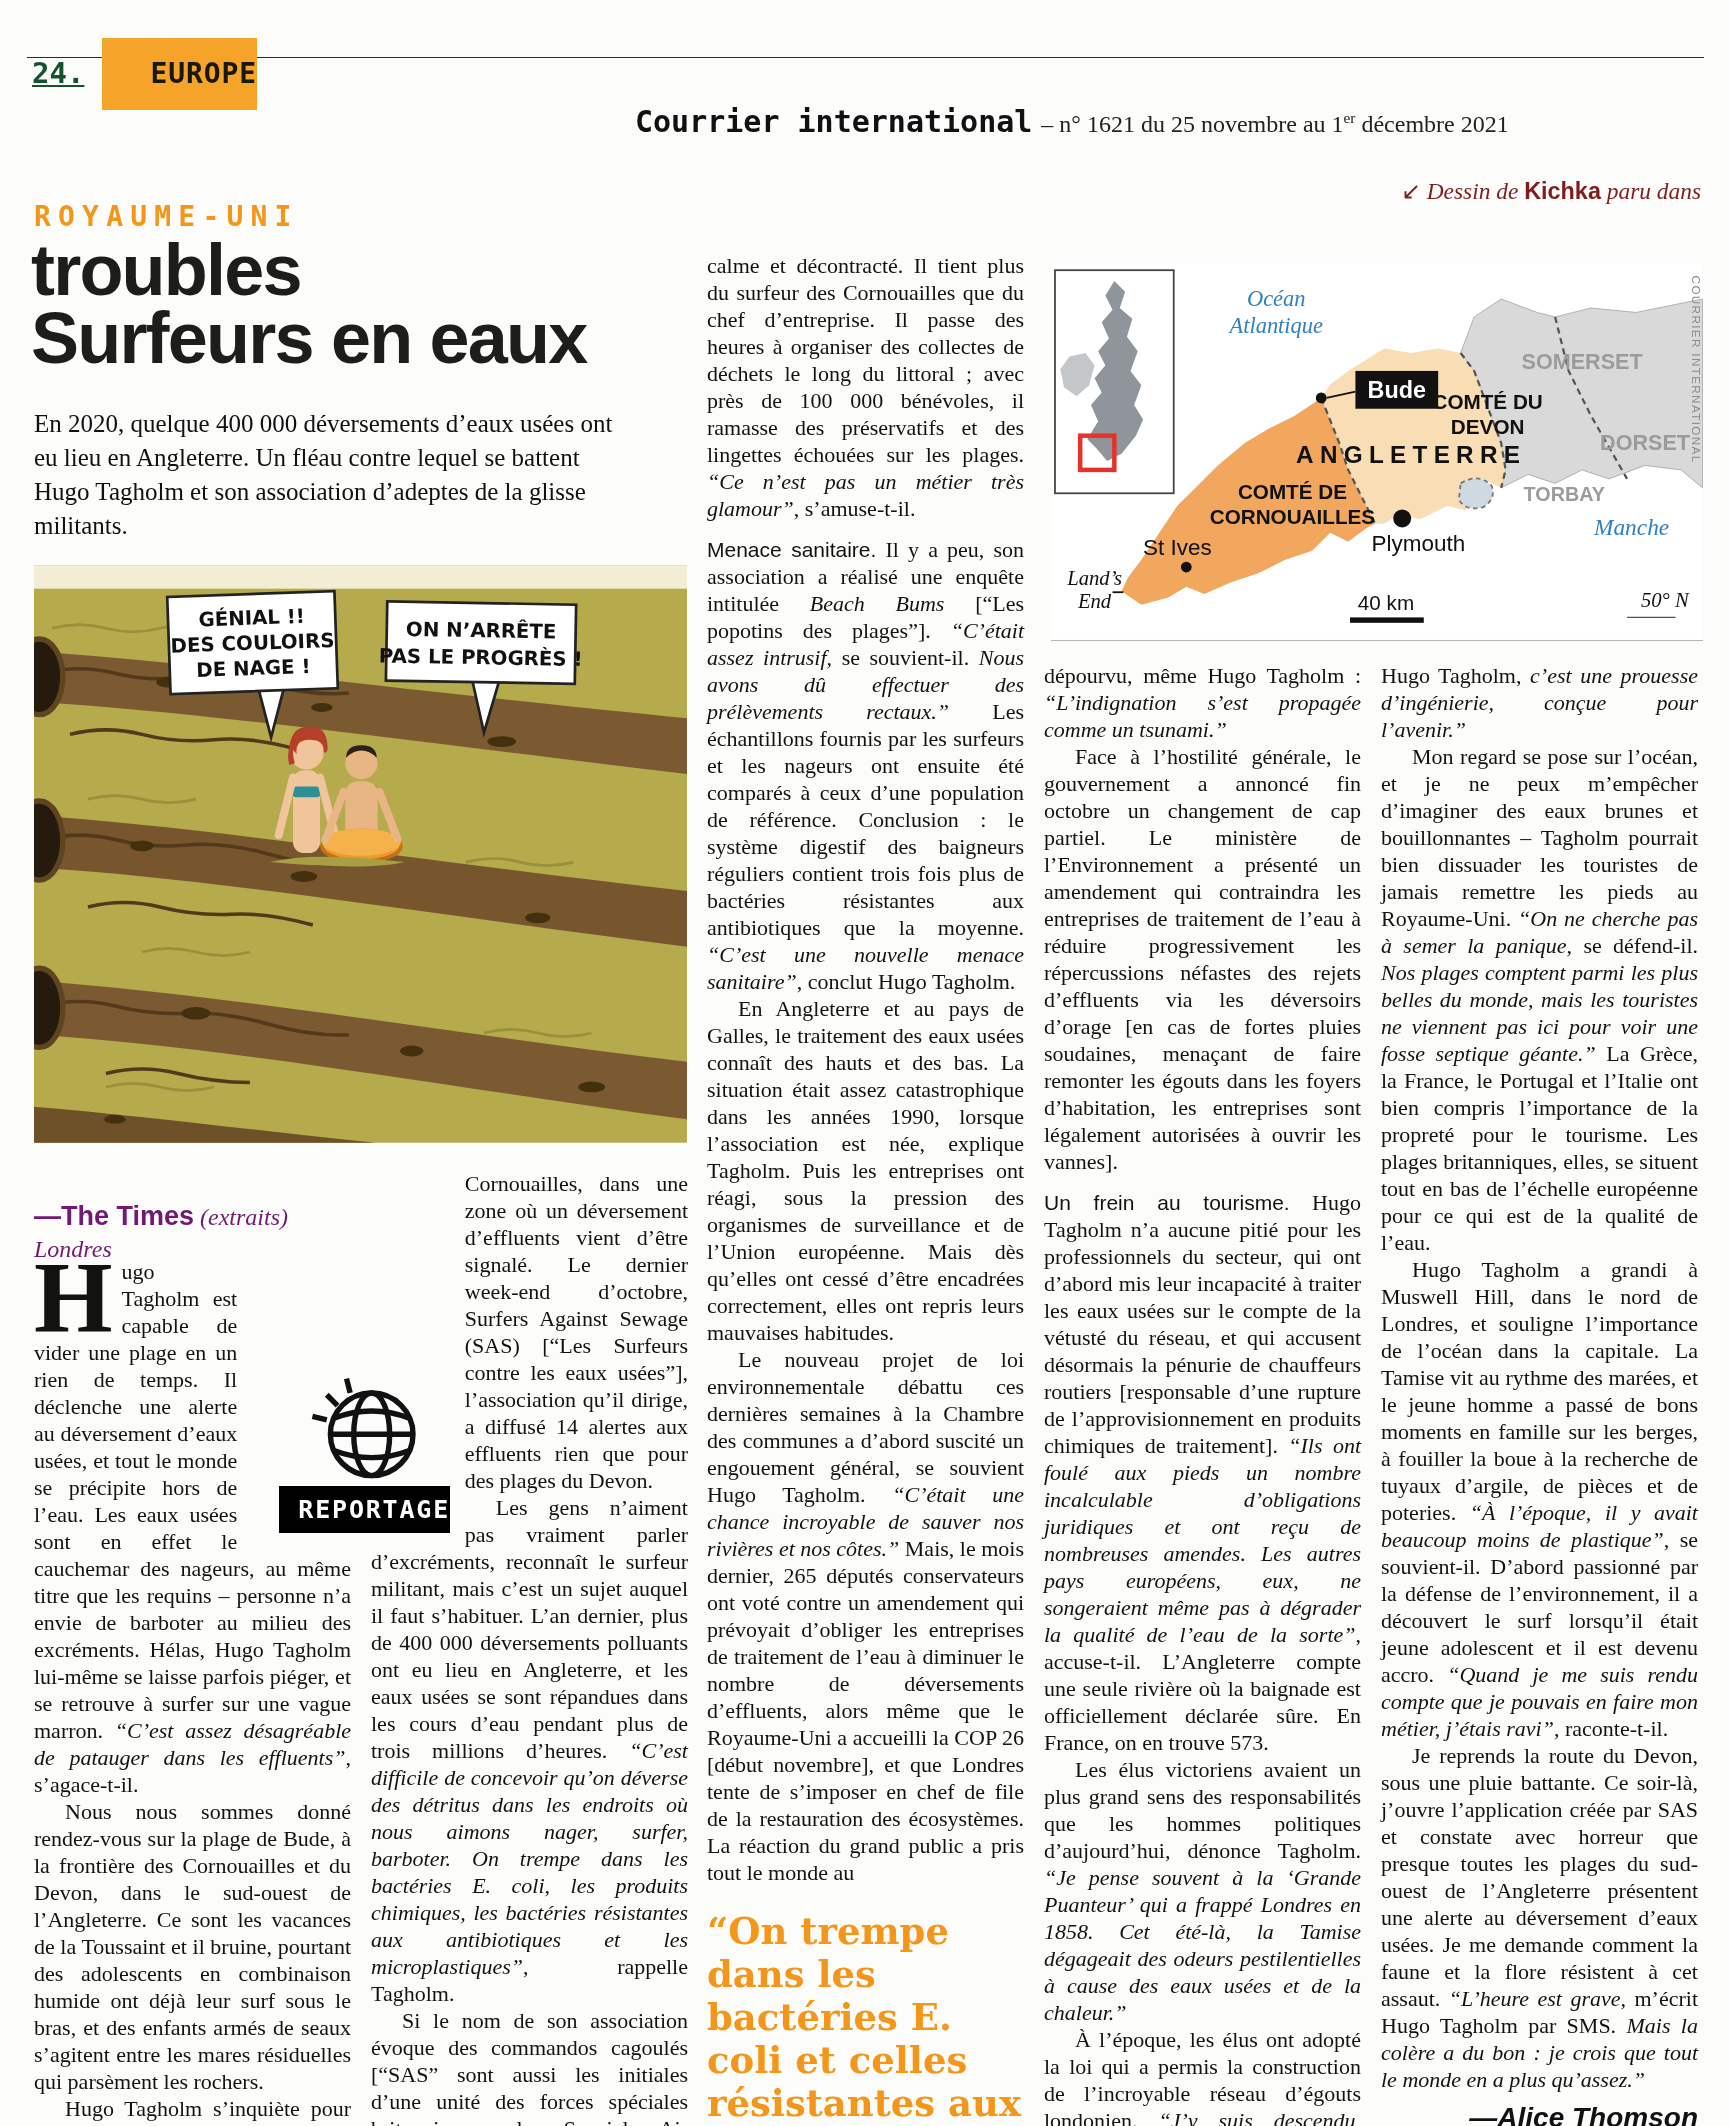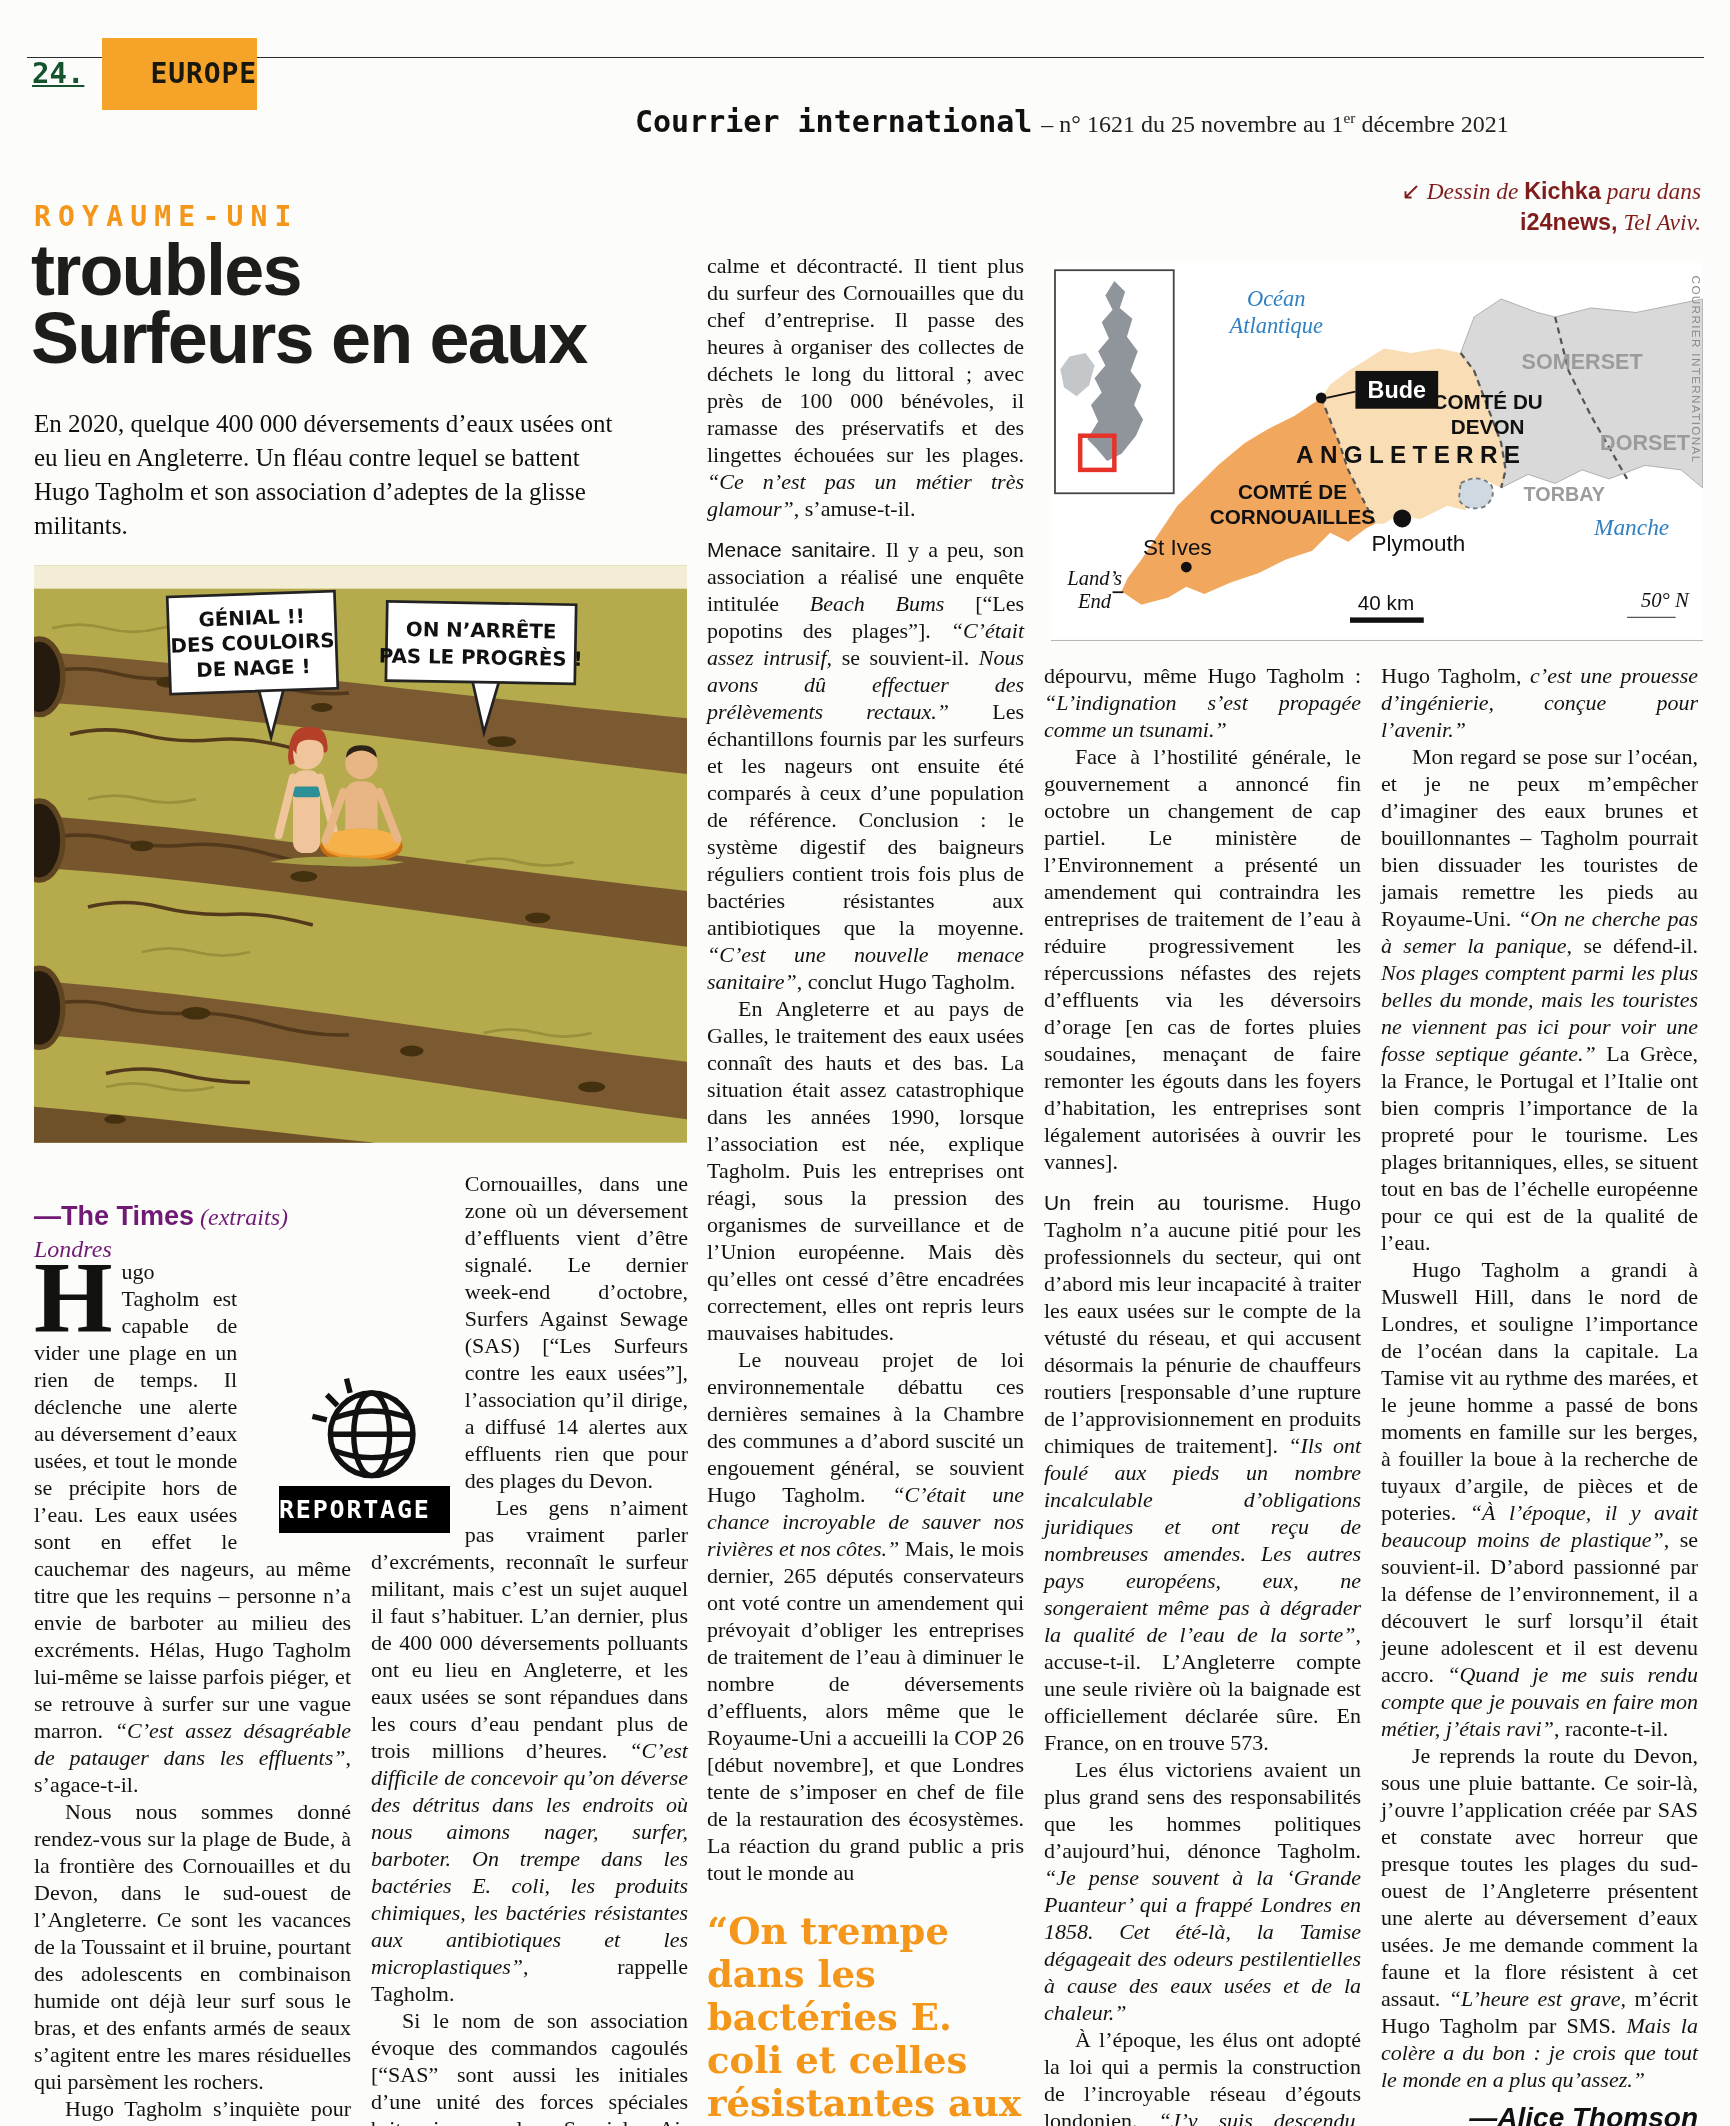--- a/index.html
+++ b/index.html
@@ -39,21 +39,21 @@
   .col i{font-style:italic;}
   .col-1{left:34px;top:1258px;}
   .col-2{left:371px;top:1170px;}
   .col-3{left:707px;top:252px;}
   .col-4{left:1044px;top:662px;}
   .col-5{left:1381px;top:662px;}
   .col-1 p.first::first-letter{float:left;font:bold 101px/70px "Liberation Serif",serif;padding:5.4px 9px 0 0;}
   .sp1{float:right;width:103px;height:151px;margin:135px 0 5.4px 10.8px;}
   .sp2{float:left;width:83px;height:149px;margin:220px 10.8px 5.4px 0;}
   
-  .rep{left:279px;top:1375px;width:171px;text-align:left;}
+  .rep{left:279px;top:1375px;width:171px;text-align:right;}
   .rep .label{margin-top:5.4px;background:#000;color:#fff;height:47px;
       font:bold 25px/47px "DejaVu Sans Mono",monospace;letter-spacing:1.8px;}
   
   .pq{margin-top:23.4px;font:bold 37px/43px "DejaVu Serif",serif;color:#F49619;text-align:left;}
   
   .sig-author{margin-top:9px;text-align:right;font:bold italic 28px "Liberation Sans",sans-serif;color:#111;}
   
   .cartoon{left:34px;top:565px;width:653px;height:578px;}
   .map{left:1051px;top:263px;width:652px;height:378px;border-bottom:0.9px solid #b5b5b5;}
   svg{display:block;}
@@ -72,21 +72,20 @@
 
 <div class="abs kicker" data-name="kicker-royaume-uni">ROYAUME-UNI</div>
 <div class="abs title" data-name="article-title">
   <div data-name="article-title-line2">troubles</div>
   <div data-name="article-title-line1">Surfeurs en eaux</div>
 </div>
 <div class="abs intro" data-name="article-intro">En 2020, quelque 400 000 déversements d’eaux usées ont eu lieu en Angleterre. Un fléau contre lequel se battent Hugo Tagholm et son association d’adeptes de la glisse militants.</div>
 
 <div class="abs credit" data-name="cartoon-credit">
   <div data-name="cartoon-credit-line1">↙ <i>Dessin de</i> <span class="sb">Kichka</span> <i>paru dans</i></div>
-  <div data-name="cartoon-credit-line2"><span class="sb">i24news,</span> <i>Tel Aviv.</i></div>
 </div>
 
 <div class="abs cartoon" data-name="editorial-cartoon">
 <svg width="653" height="578" viewBox="0 0 726 642" data-name="cartoon-image">
   <rect x="0" y="0" width="726" height="642" fill="#b5aa4c" data-name="cartoon-water"></rect>
   <rect x="0" y="0" width="726" height="26" fill="#f3edd6" data-name="cartoon-sky-band"></rect>
 
   <g stroke="#9a8f3a" stroke-width="3" fill="none" data-name="water-ripples">
     <path d="M20,70 q30,-8 60,0 t60,0 t60,0"></path>
         <path d="M420,170 q30,-8 60,0 t60,0 t60,0"></path>

